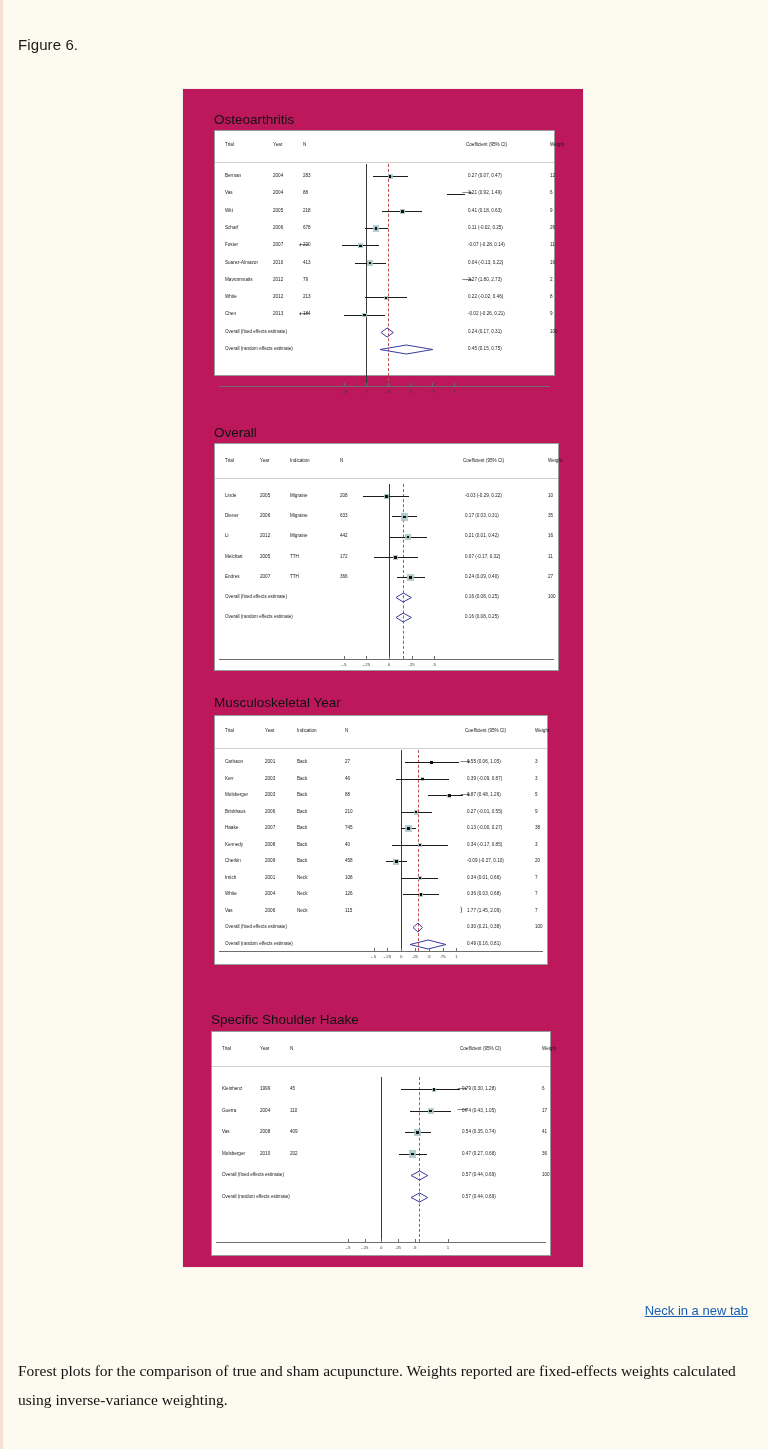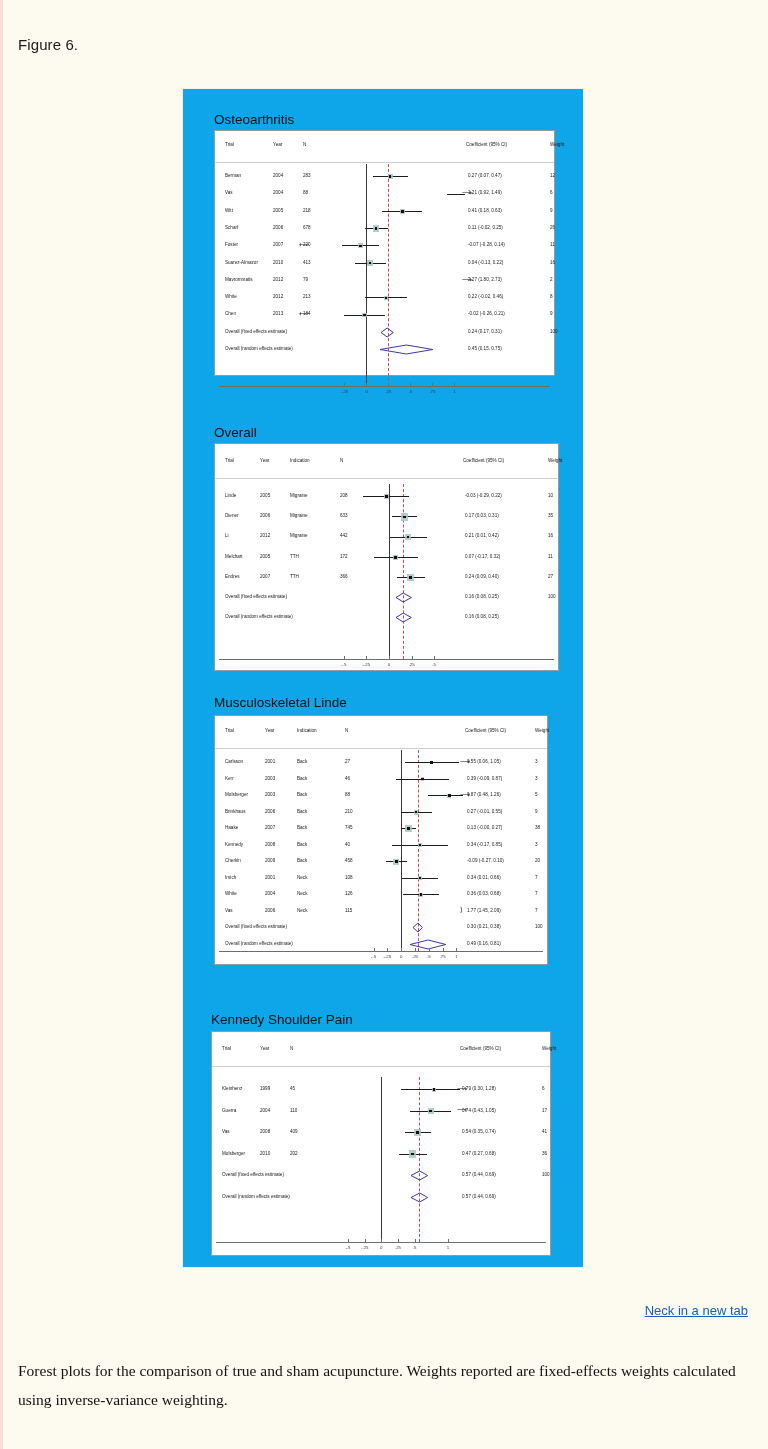--- a/index.html
+++ b/index.html
@@ -15,21 +15,21 @@
 
   .fig-label {
     position:absolute; left:18px; top:36px;
     font-size:15px; color:#1a1a1a; letter-spacing:.1px;
   }
 
   
   .fig-card {
     position:absolute; left:183px; top:89px;
     width:400px; height:1178px;
-    background:#0ea5e9;
+    background:#be185d;
     box-shadow:0 0 1px rgba(0,0,0,.25);
   }
 
   .panel { position:absolute; left:0; width:400px; }
   .panel-title {
     position:absolute; font-size:13.5px; color:#111;
     font-family:"Liberation Sans", sans-serif;
   }
   .plotbox {
     position:absolute;
@@ -256,21 +256,21 @@
       <div class="tick" style="left: 151.419px; top: 212px;"></div>
       <div class="ticklbl" style="left: 151.419px; top: 218px;">-.25</div>
       <div class="tick" style="left: 174px; top: 212px;"></div>
       <div class="ticklbl" style="left: 174px; top: 218px;">0</div>
       <div class="tick" style="left: 196.581px; top: 212px;"></div>
       <div class="ticklbl" style="left: 196.581px; top: 218px;">.25</div>
       <div class="tick" style="left: 219.161px; top: 212px;"></div>
       <div class="ticklbl" style="left: 219.161px; top: 218px;">.5</div>
     </div>
     <div class="panel" style="left: 0px; top: 0px; height: 0px;"></div>
-    <div class="panel-title" style="left: 31px; top: 606px;">Musculoskeletal Linde</div>
+    <div class="panel-title" style="left: 31px; top: 606px;">Musculoskeletal Year</div>
     <div class="plotbox" style="left: 31px; top: 626px; width: 334px; height: 250px;">
       <div class="hdr-rule" style="top: 32px;"></div>
       <div class="cell hdr" style="left: 10px; top: 13px;">Trial</div>
       <div class="cell hdr" style="left: 50px; top: 13px;">Year</div>
       <div class="cell hdr" style="left: 82px; top: 13px;">Indication</div>
       <div class="cell hdr" style="left: 130px; top: 13px;">N</div>
       <div class="cell hdr" style="left: 250px; top: 13px;">Coefficient (95% CI)</div>
       <div class="cell hdr" style="left: 320px; top: 13px;">Weight</div>
       <div class="nullline" style="left: 186.207px; top: 34px; height: 201px; background: rgb(58, 58, 58);"></div>
       <div class="dashline" style="left: 202.759px; top: 34px; height: 201px; border-left-color: rgb(192, 80, 77);"></div>
@@ -385,21 +385,21 @@
       <div class="tick" style="left: 200px; top: 232px;"></div>
       <div class="ticklbl" style="left: 200px; top: 238px;">.25</div>
       <div class="tick" style="left: 213.793px; top: 232px;"></div>
       <div class="ticklbl" style="left: 213.793px; top: 238px;">.5</div>
       <div class="tick" style="left: 227.586px; top: 232px;"></div>
       <div class="ticklbl" style="left: 227.586px; top: 238px;">.75</div>
       <div class="tick" style="left: 241.379px; top: 232px;"></div>
       <div class="ticklbl" style="left: 241.379px; top: 238px;">1</div>
     </div>
     <div class="panel" style="left: 0px; top: 0px; height: 0px;"></div>
-    <div class="panel-title" style="left: 28px; top: 923px;">Kennedy Shoulder Pain</div>
+    <div class="panel-title" style="left: 28px; top: 923px;">Specific Shoulder Haake</div>
     <div class="plotbox" style="left: 28px; top: 942px; width: 340px; height: 225px;">
       <div class="hdr-rule" style="top: 34px;"></div>
       <div class="cell hdr" style="left: 10px; top: 15px;">Trial</div>
       <div class="cell hdr" style="left: 48px; top: 15px;">Year</div>
       <div class="cell hdr" style="left: 78px; top: 15px;">N</div>
       <div class="cell hdr" style="left: 248px; top: 15px;">Coefficient (95% CI)</div>
       <div class="cell hdr" style="left: 330px; top: 15px;">Weight</div>
       <div class="nullline" style="left: 169.333px; top: 45px; height: 165px; background: rgb(58, 58, 58);"></div>
       <div class="dashline" style="left: 207.333px; top: 45px; height: 165px; border-left-color: rgb(192, 80, 77);"></div>
       <div class="cell" style="left: 10px; top: 55px;">Kleinhenz</div>

